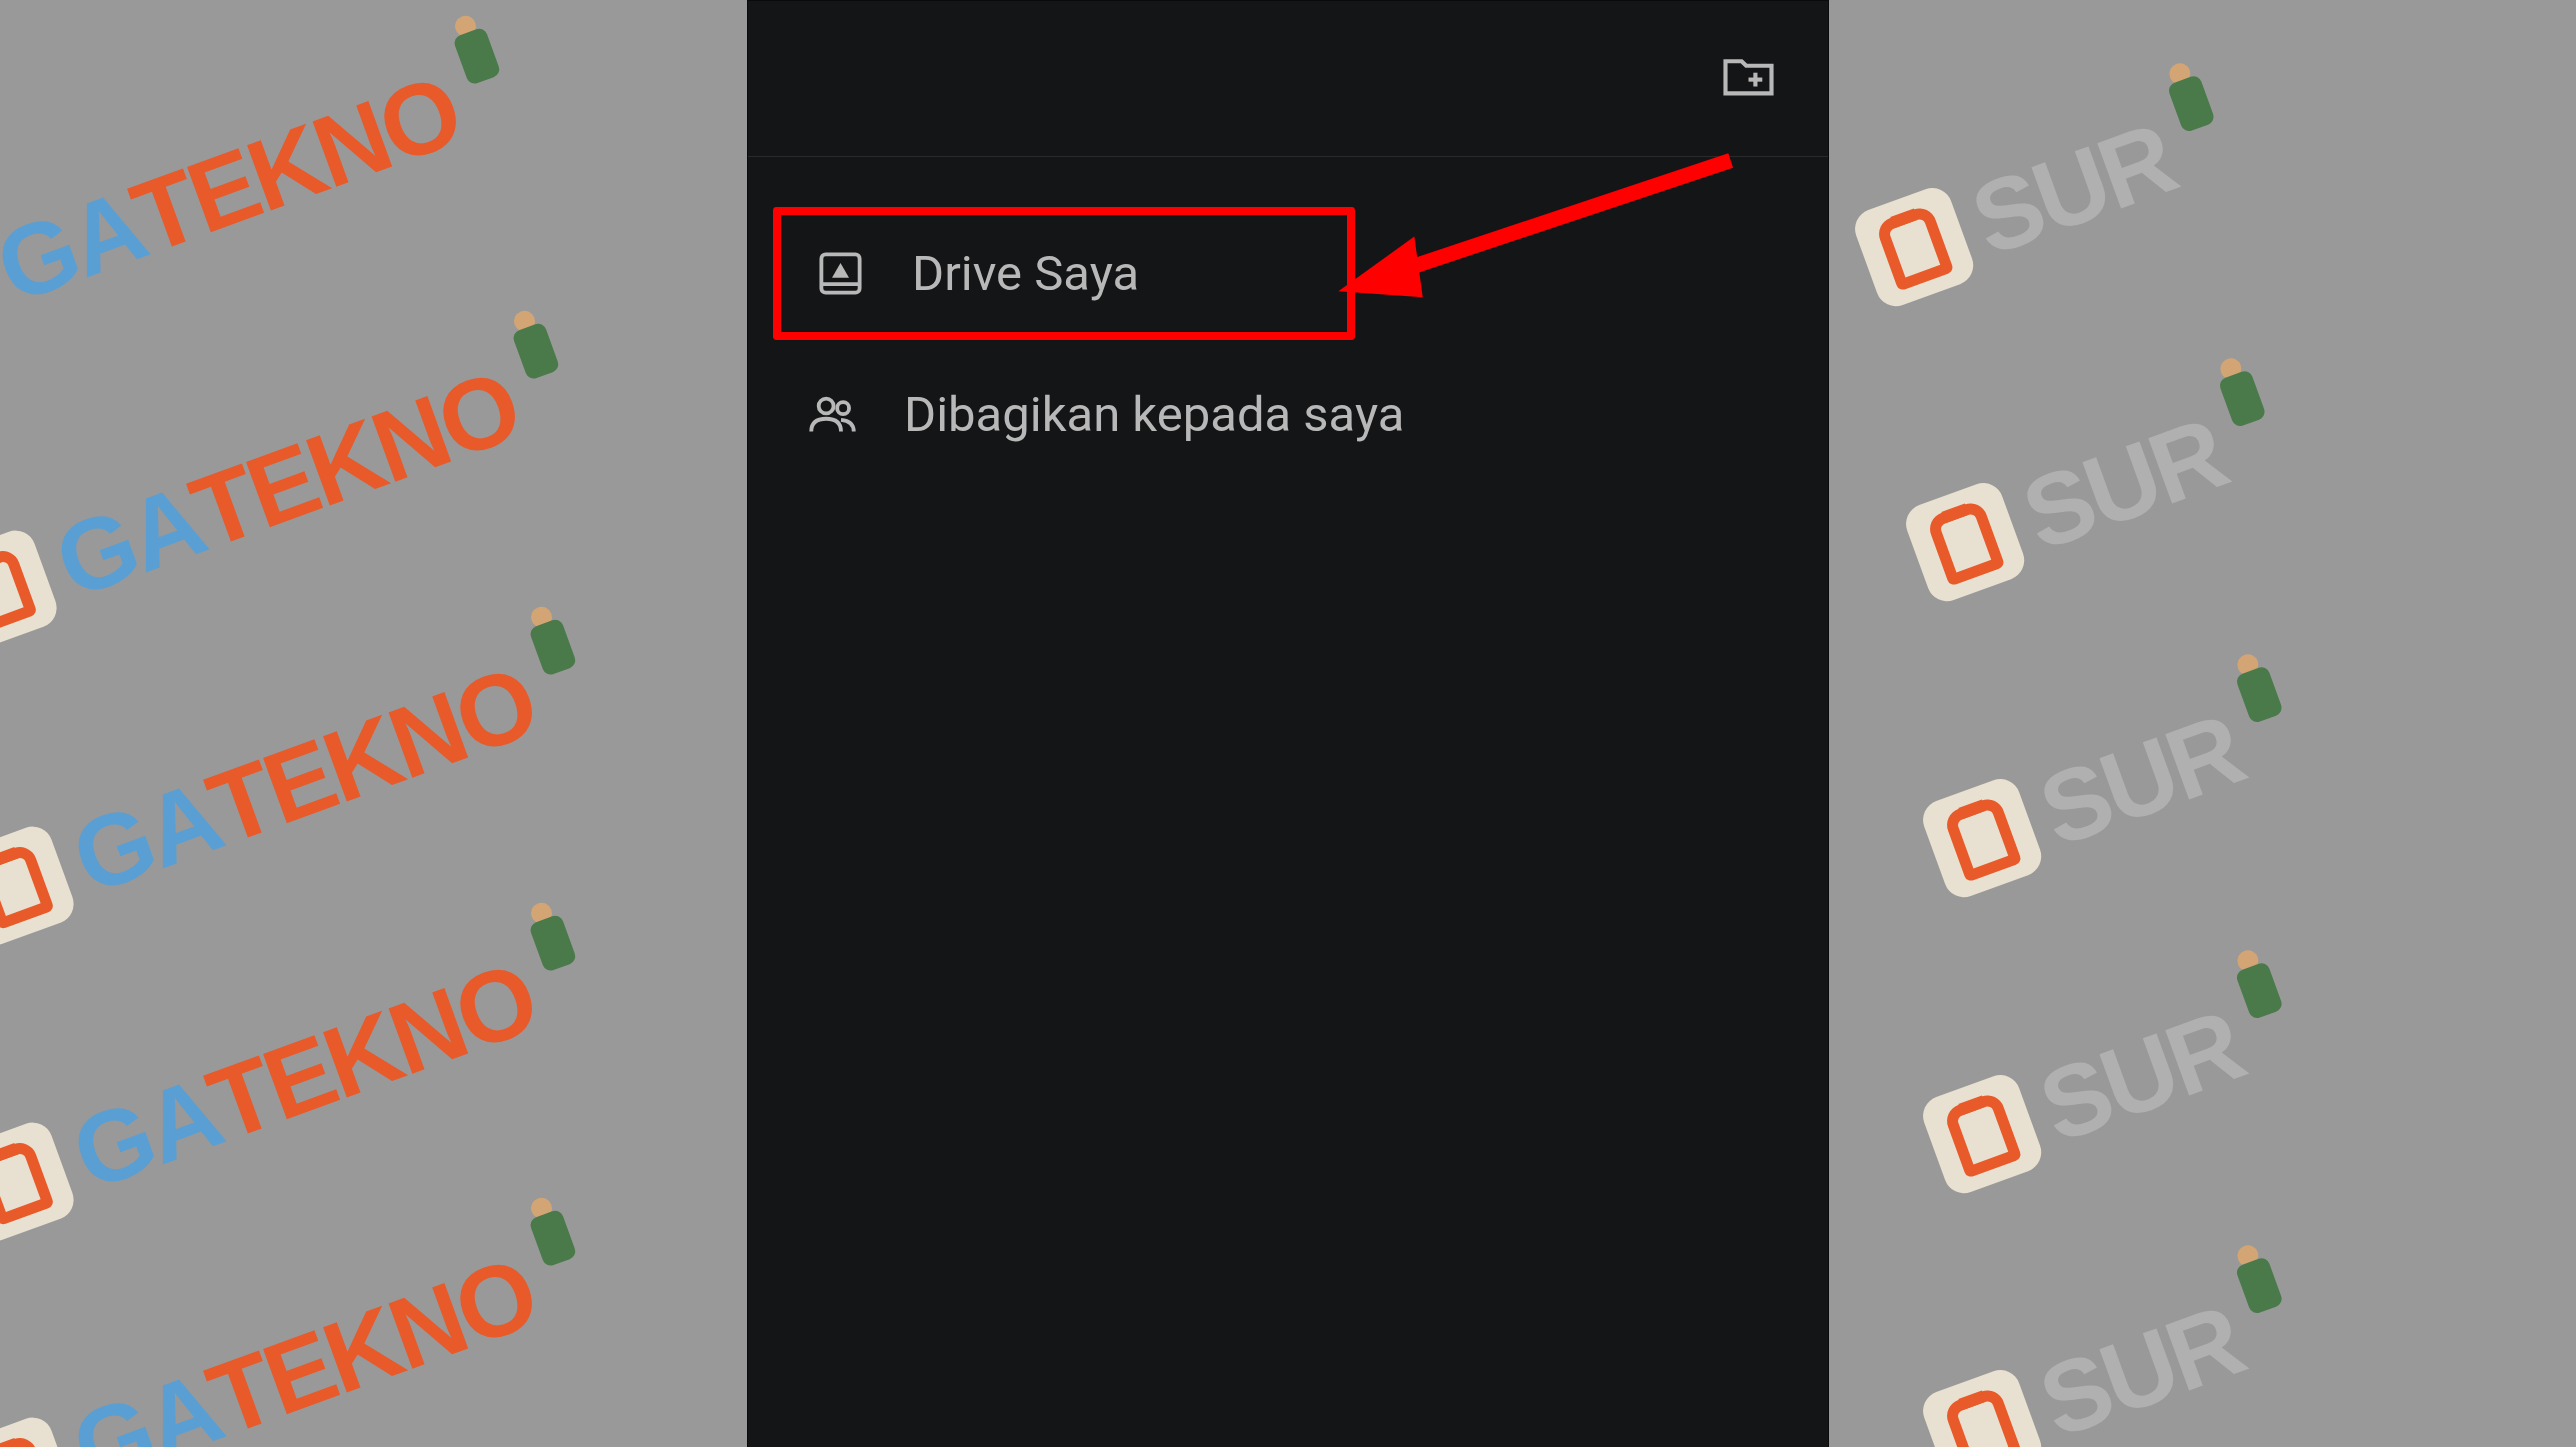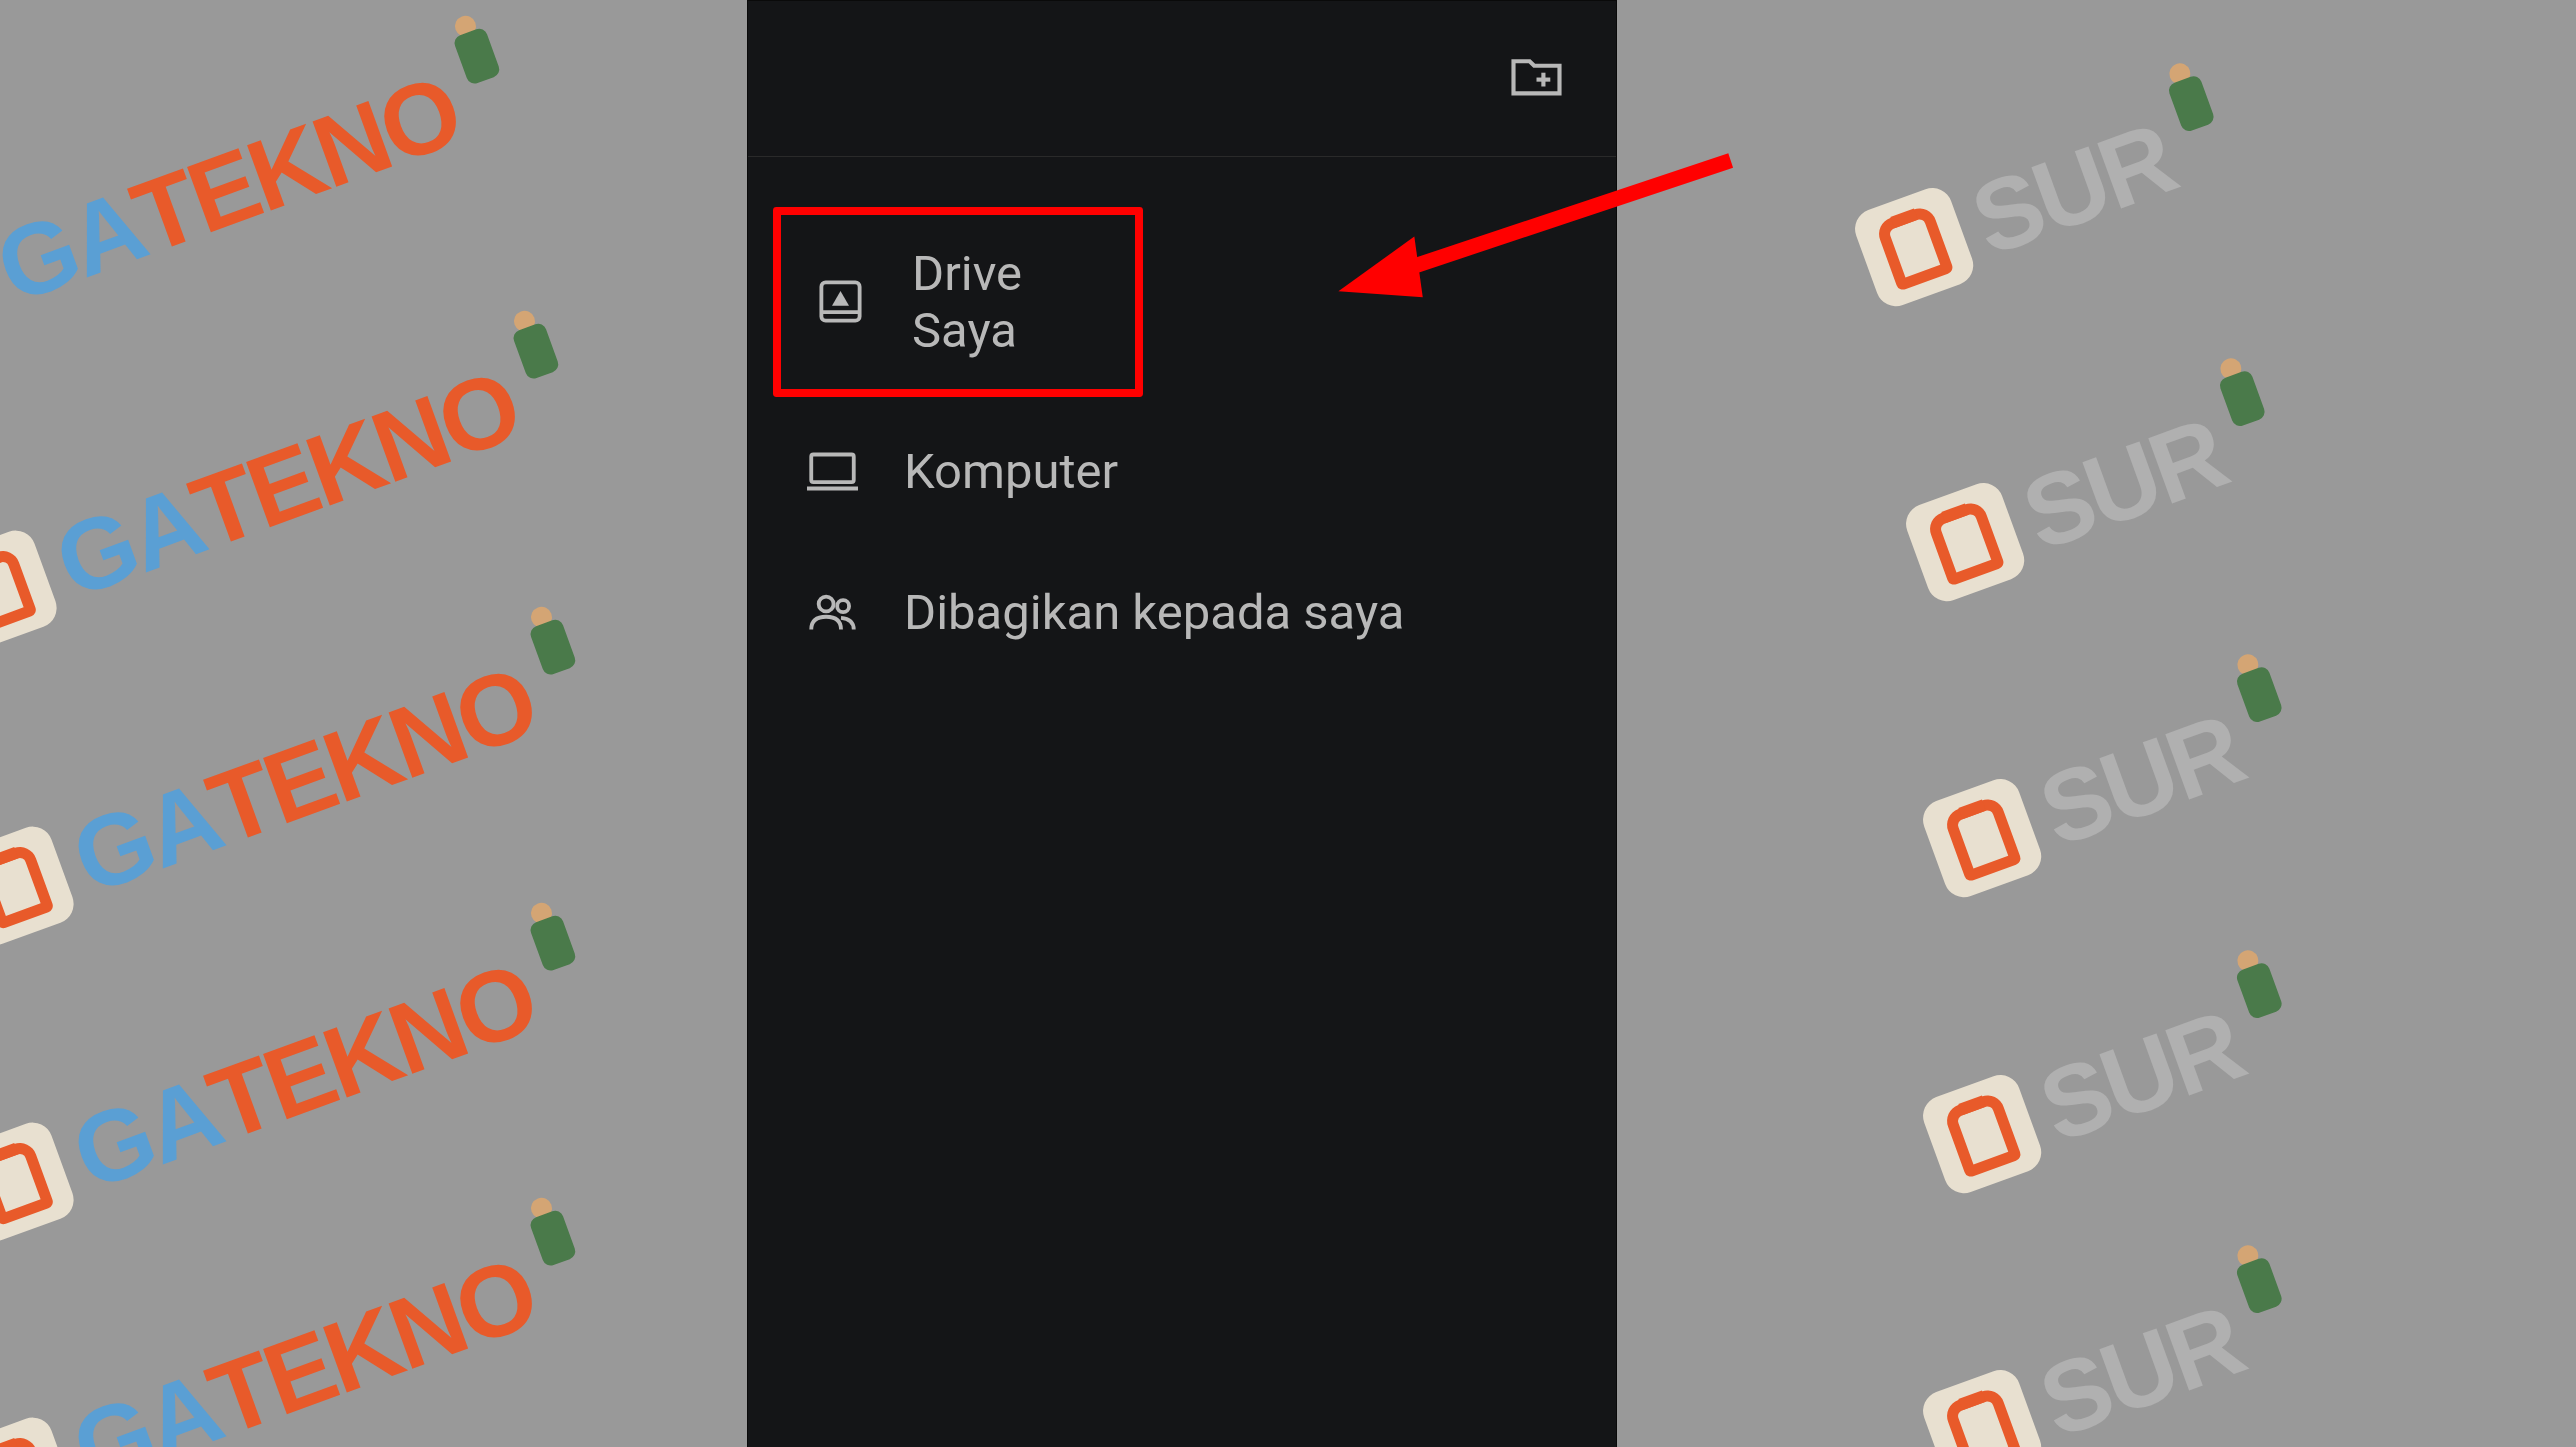--- a/index.html
+++ b/index.html
@@ -96,21 +96,21 @@
       position: absolute;
       left: 18.6px;
       top: 0;
     }
     
     
     .app-panel {
       position: absolute;
       left: 747px;
       top: 0;
-      width: 870px;
+      width: 1082px;
       height: 1448px;
       background: #141517;
       z-index: 10;
       border: 1.7px solid #0a0a0a;
     }
     
     .app-header {
       height: 156px;
       border-bottom: 0.8px solid #2a2a2a;
       position: relative;
@@ -297,29 +297,20 @@
       <div class="menu-icon">
         <svg viewBox="0 0 24 24" width="51" height="51">
           <rect x="3" y="3" width="18" height="18" rx="2" fill="none" stroke="#b8b8b8" stroke-width="1.8"></rect>
           <polygon points="12,7 16,14 8,14" fill="#b8b8b8"></polygon>
           <line x1="3" y1="17" x2="21" y2="17" stroke="#b8b8b8" stroke-width="1.8"></line>
         </svg>
       </div>
       <span class="menu-label">Drive Saya</span>
     </div>
 
-    <div class="menu-item">
-      <div class="menu-icon">
-        <svg viewBox="0 0 24 24" width="51" height="51">
-          <rect x="2" y="4" width="20" height="13" rx="1" fill="none" stroke="#b8b8b8" stroke-width="1.8"></rect>
-          <line x1="0" y1="20" x2="24" y2="20" stroke="#b8b8b8" stroke-width="1.8"></line>
-        </svg>
-      </div>
-      <span class="menu-label">Komputer</span>
-    </div>
 
     <div class="menu-item">
       <div class="menu-icon">
         <svg viewBox="0 0 24 24" width="51" height="51">
           <circle cx="9" cy="8" r="3.5" fill="none" stroke="#b8b8b8" stroke-width="1.8"></circle>
           <path d="M2 20 Q2 14 9 14 Q16 14 16 20" fill="none" stroke="#b8b8b8" stroke-width="1.8"></path>
           <circle cx="17" cy="9" r="2.8" fill="none" stroke="#b8b8b8" stroke-width="1.8"></circle>
           <path d="M16 14.5 Q22 15 22 20" fill="none" stroke="#b8b8b8" stroke-width="1.8"></path>
         </svg>
       </div>

